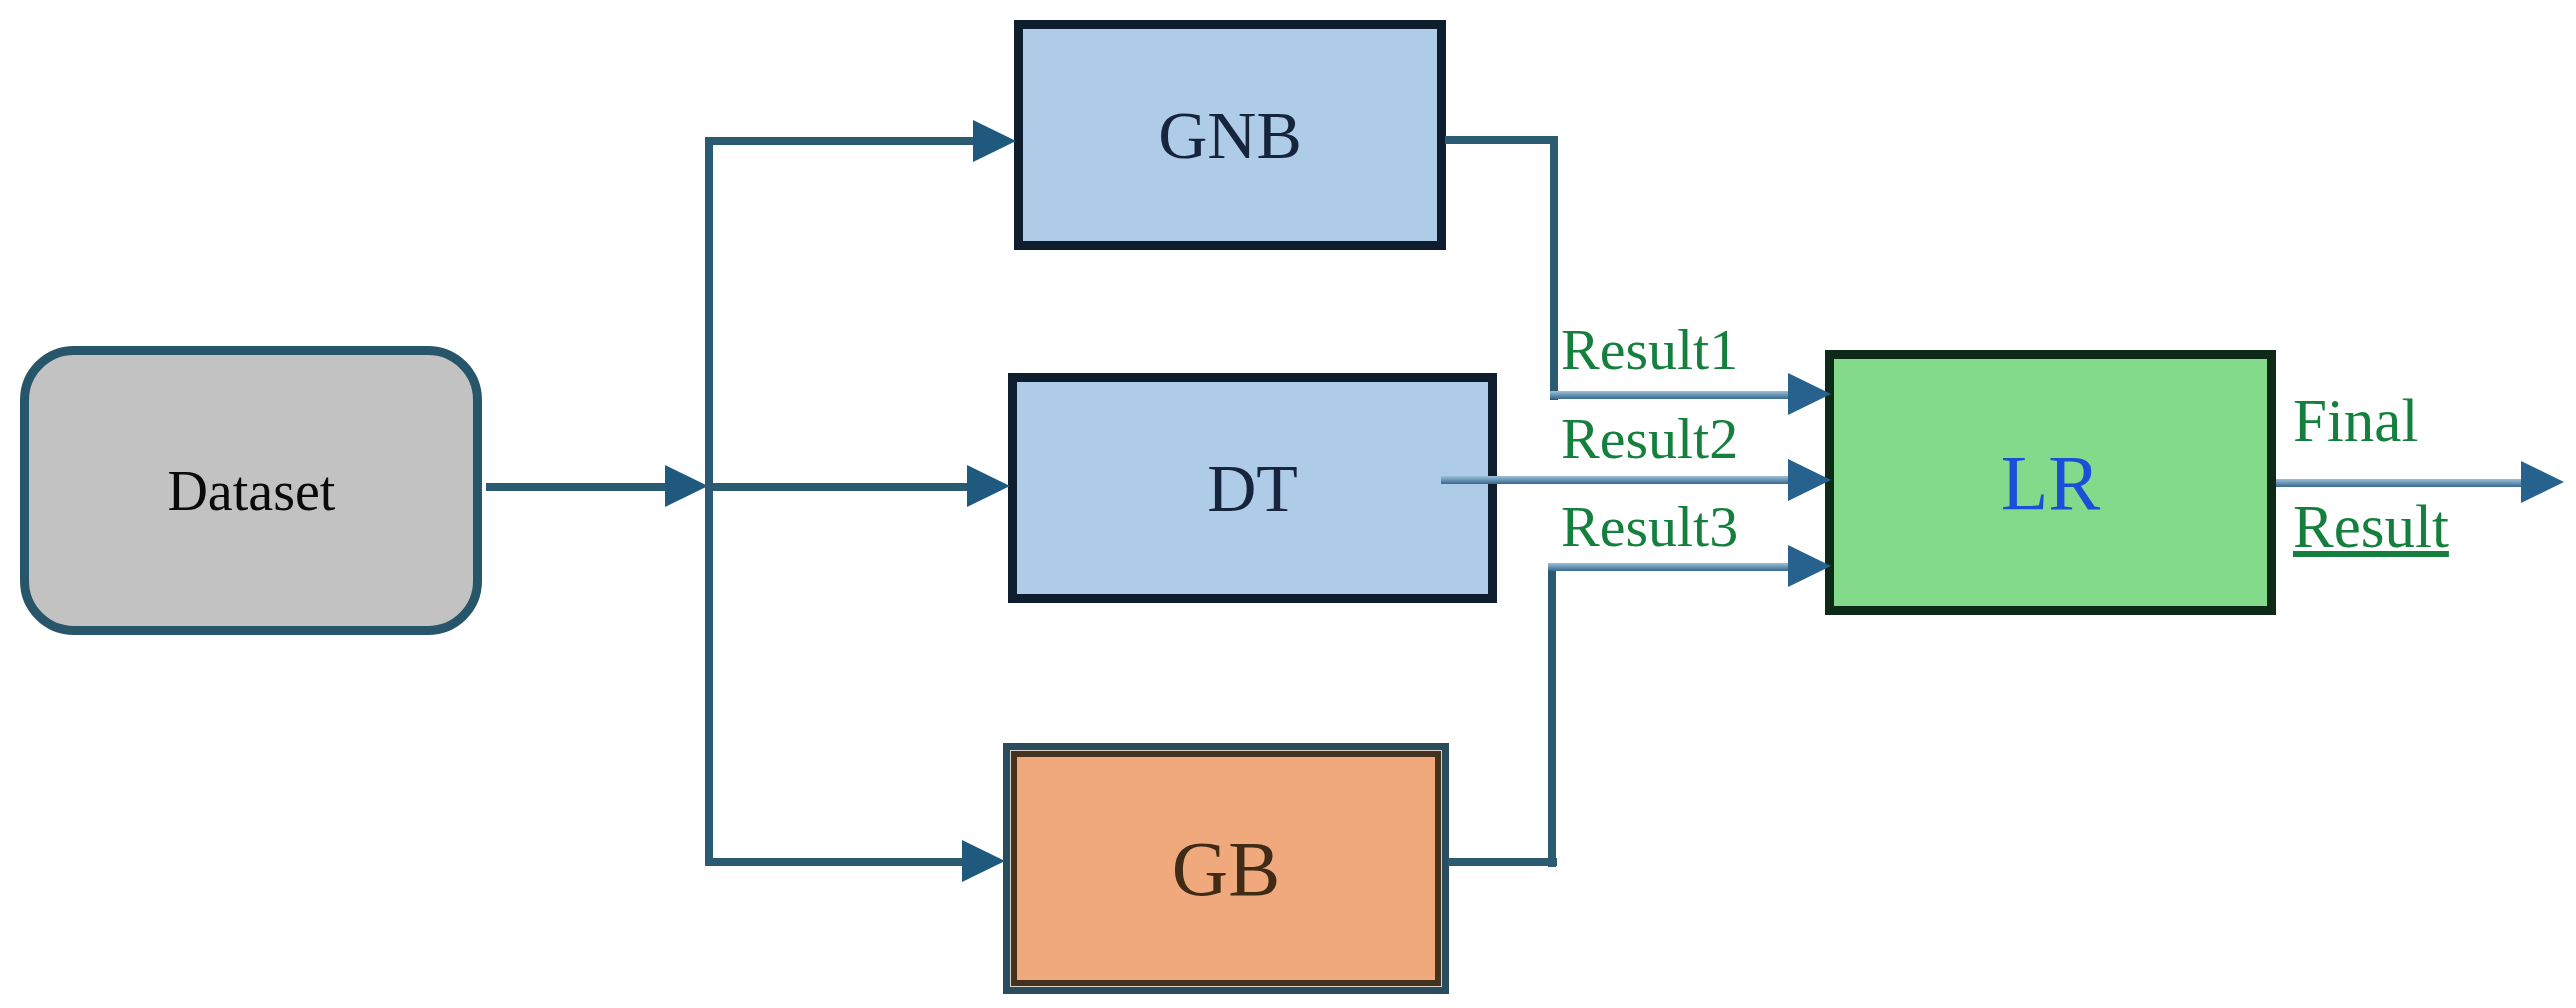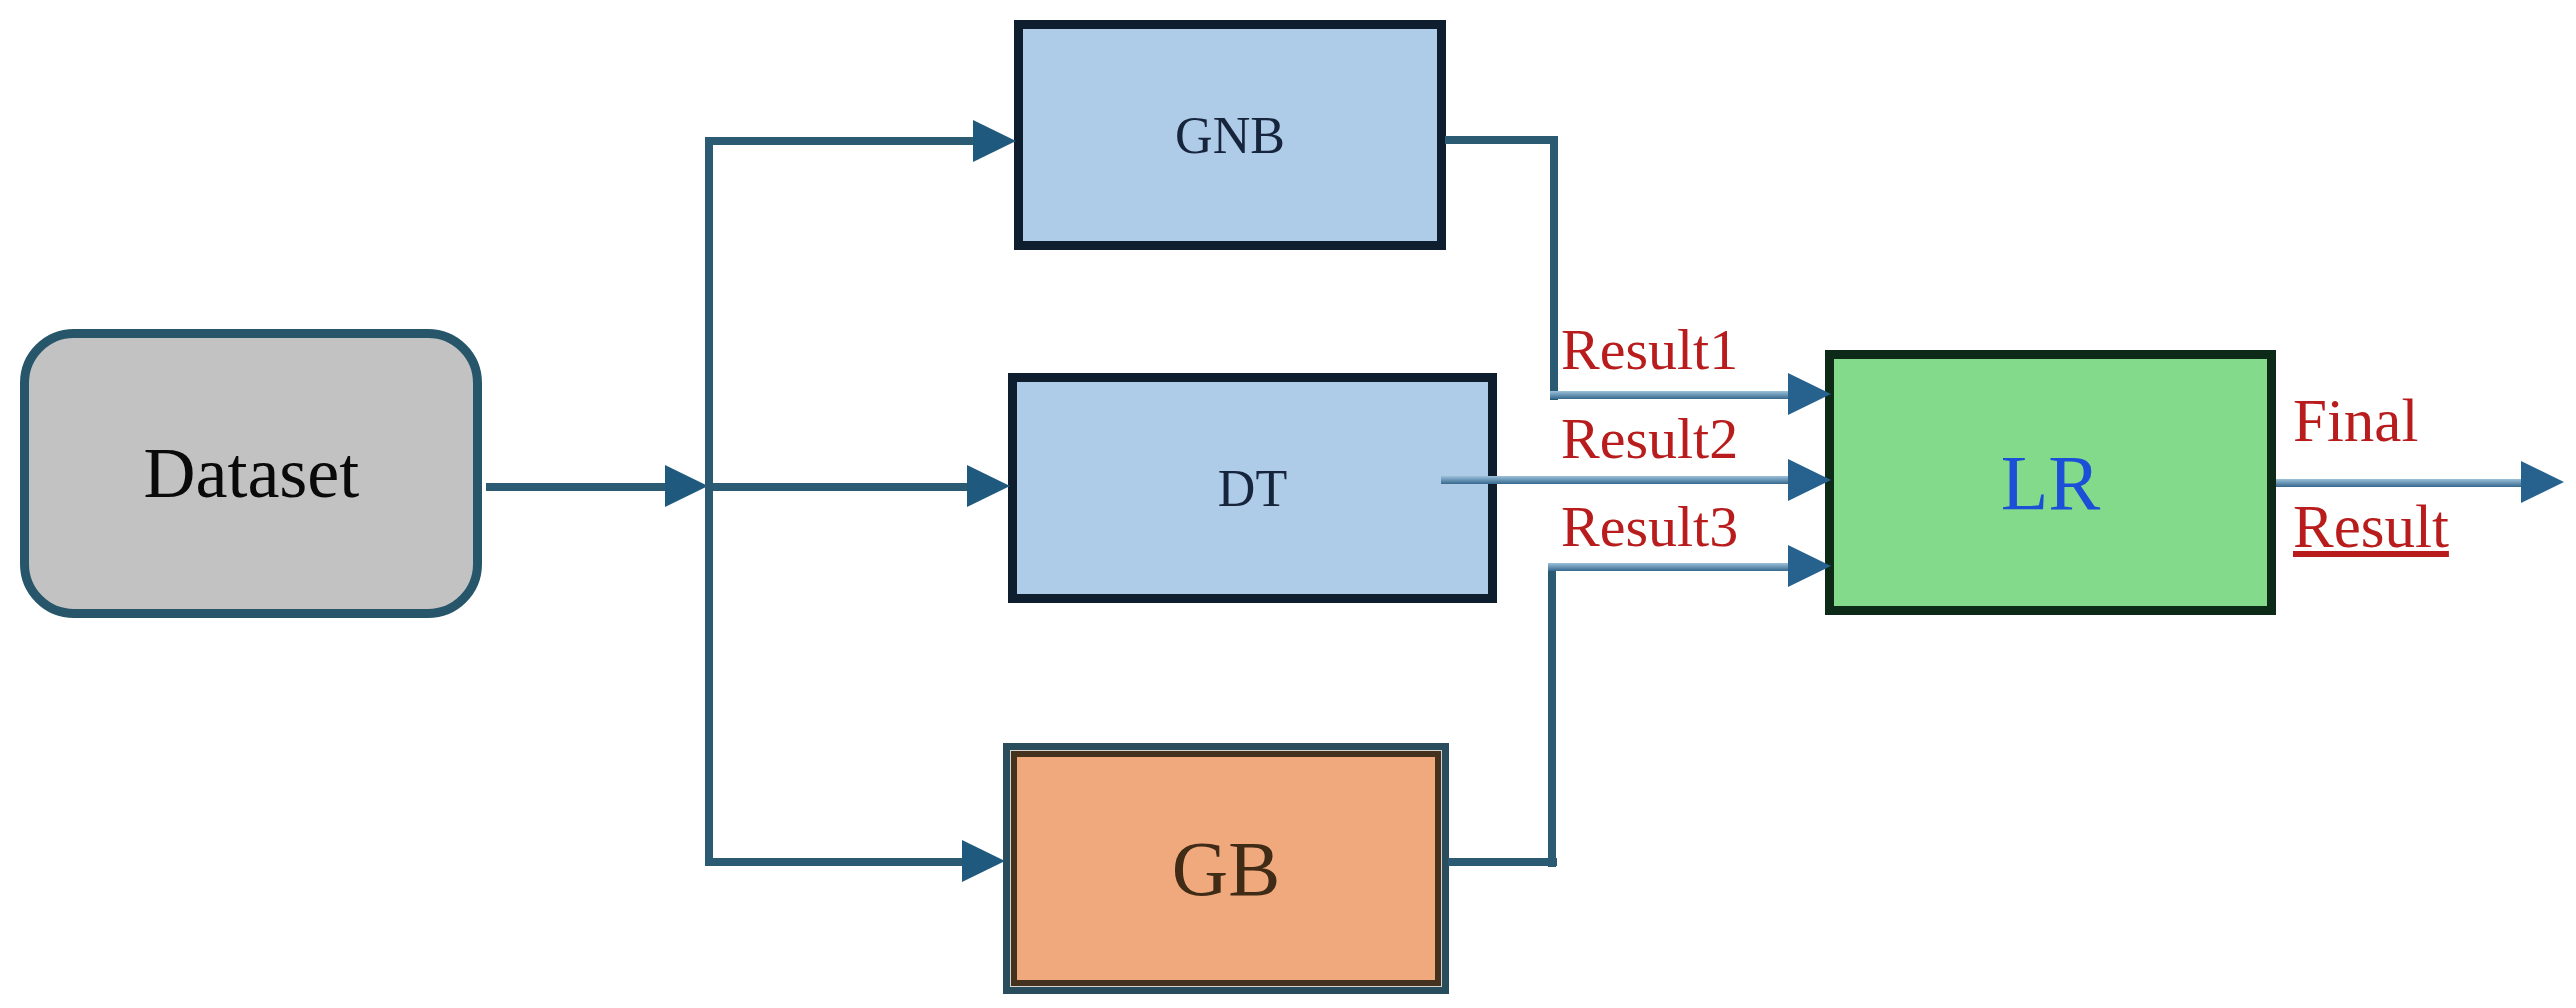--- a/index.html
+++ b/index.html
@@ -17,32 +17,32 @@
   }
   
   .node {
     position: absolute;
     box-sizing: border-box;
     display: flex;
     align-items: center;
     justify-content: center;
   }
   .node-dataset {
-    left: 20.4px; top: 329px; width: 462px; height: 289px;
+    left: 20.4px; top: 346px; width: 462px; height: 289px;
     background: var(--dataset-fill, #c2c2c2);
     border: 9.3px solid var(--dataset-border, #27566b);
     border-radius: 54px;
     color: #0a0a0a;
-    font-size: 72px;
+    font-size: 56px;
   }
   .node-blue {
     background: var(--blue-fill, #aecbe8);
     border: 9.3px solid var(--blue-border, #0e1e2e);
     color: #16243c;
-    font-size: 52px;
+    font-size: 68px;
   }
   .node-gnb { left: 1014px; top: 20.4px;  width: 432px; height: 230px; }
   .node-dt  { left: 1008px; top: 373px; width: 489px; height: 230px; }
   .node-gb-outer {
     left: 1003px; top: 743px; width: 446px; height: 251px;
     background: var(--gb-gap, #d8d5ce);
     border: 7.4px solid var(--gb-outer-border, #2a4d5e);
     padding: 1px;
   }
   .node-gb-inner {
@@ -102,21 +102,21 @@
   .ah-dt       { left: 967px; top: 465px; }
   .ah-gb       { left: 962px; top: 840px; }
   .ah-lr-1     { left: 1788px; top: 373px; }
   .ah-lr-2     { left: 1788px; top: 459px; }
   .ah-lr-3     { left: 1788px; top: 545px; }
   .ah-final    { left: 2521px; top: 461px; }
 
   
   .edge-label {
     position: absolute;
-    color: #b91c1c;
+    color: #15803d;
     font-size: 58px;
     line-height: 1;
     white-space: nowrap;
   }
   .lbl-result1 { left: 1561px; top: 321px; }
   .lbl-result2 { left: 1561px; top: 410px; }
   .lbl-result3 { left: 1561px; top: 498px; }
   .lbl-final-1 { left: 2293px; top: 390px; font-size: 61px; }
   .lbl-final-2 { left: 2293px; top: 496px; font-size: 61px; text-decoration: underline; }
 </style>

